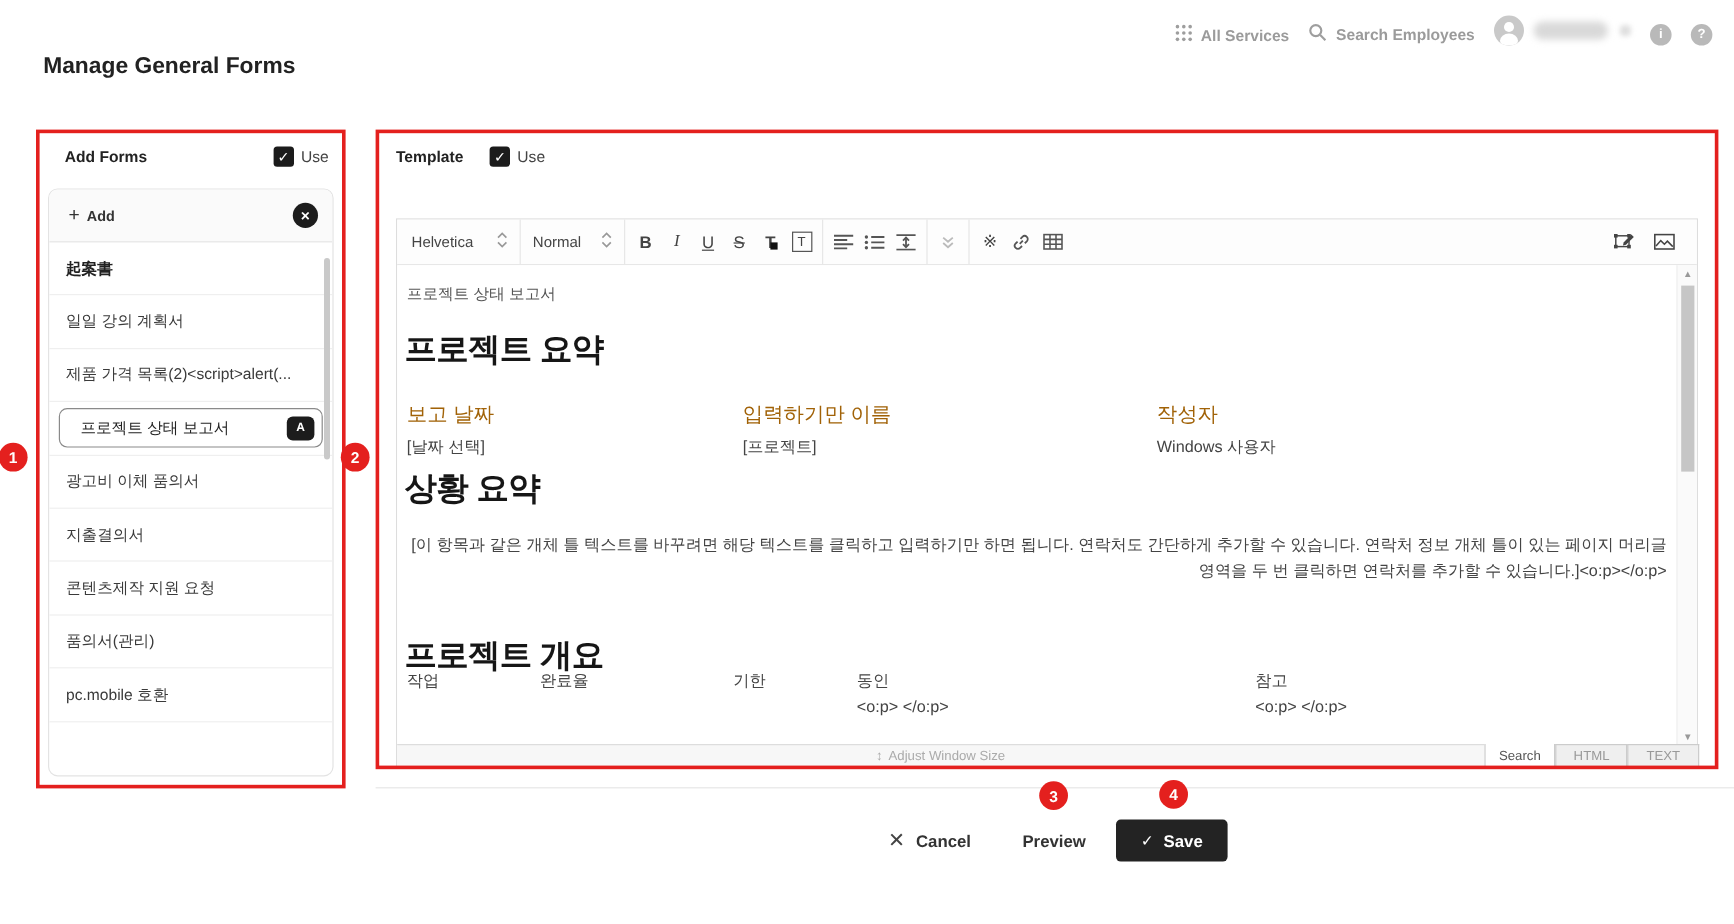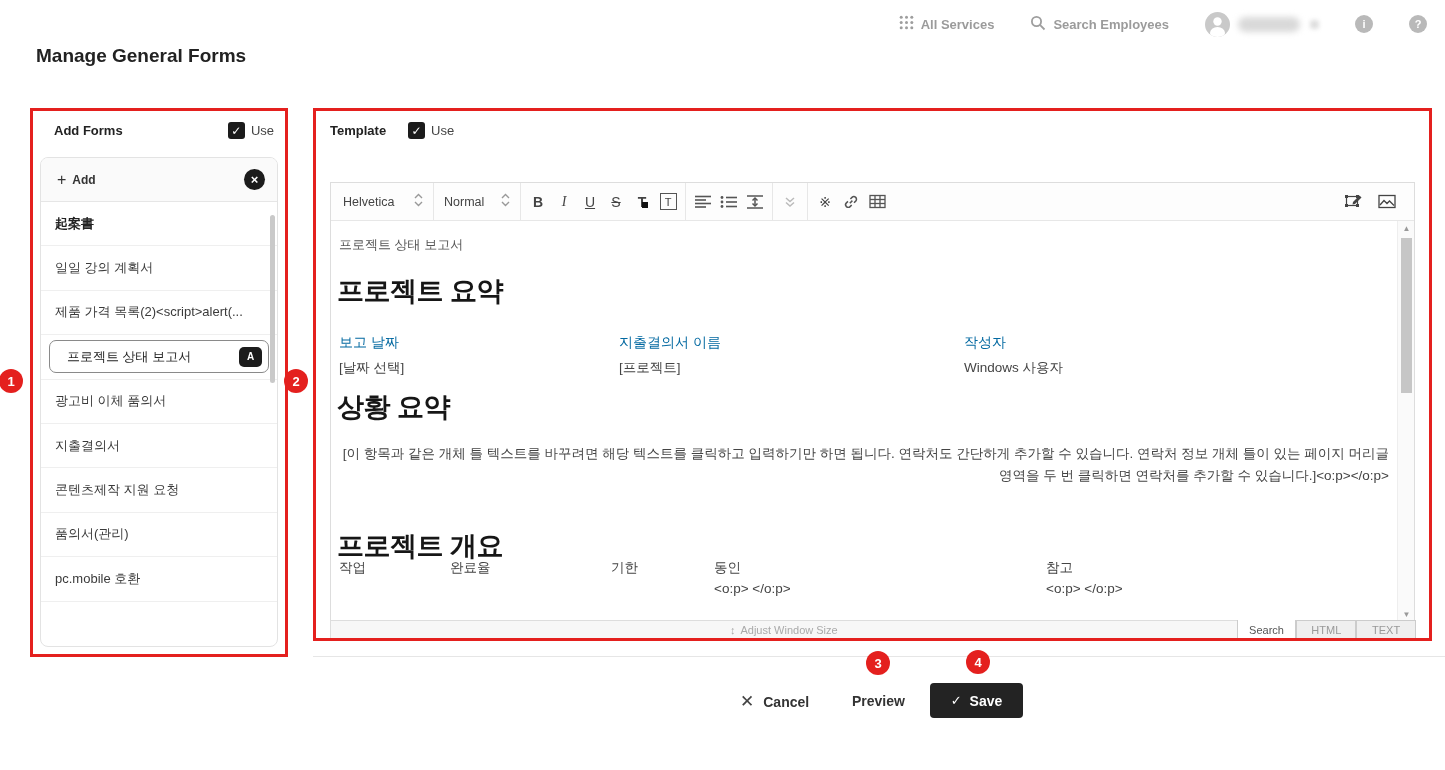--- a/index.html
+++ b/index.html
@@ -1,21 +1,21 @@
 <!DOCTYPE html>
 <html><head>
 <meta charset="utf-8">
 <style>
   * { margin:0; padding:0; box-sizing:border-box; }
   html,body { background:#fff; }
   body { font-family:"Liberation Sans","DejaVu Sans",sans-serif; color:#333; }
   .page { position:relative; width:1445px; height:770px; background:#fff; overflow:hidden; }
 
   
-  .topbar { position:absolute; top:10px; right:18px; height:28px; display:flex; align-items:center; gap:36px; color:#9b9b9b; }
+  .topbar { position:absolute; top:10px; right:18px; height:28px; display:flex; align-items:flex-end; gap:16px; color:#9b9b9b; }
   .top-item { display:flex; align-items:center; gap:7px; font-size:13px; font-weight:700; color:#9b9b9b; cursor:pointer; }
   .avatar-wrap { display:flex; align-items:center; gap:8px; }
   .avatar { width:25px; height:25px; border-radius:50%; background:#c9c9c9; overflow:hidden; position:relative; }
   .avatar svg { position:absolute; top:0; left:0; }
   .blur-pill { width:62px; height:15px; border-radius:8px; background:#d9d9d9; filter:blur(3px); }
   .blur-dot { width:9px; height:9px; border-radius:3px; background:#dedede; filter:blur(2px); margin-left:2px; }
   .round-ic { width:18px; height:18px; border-radius:50%; background:#b9b9b9; color:#fff; font-size:11px; font-weight:700; display:flex; align-items:center; justify-content:center; }
 
   .page-title { position:absolute; left:36px; top:45px; font-size:19px; font-weight:700; color:#222; }
 
@@ -59,21 +59,21 @@
   .glyph-s { text-decoration:line-through; }
   .tcolor { position:relative; font-weight:700; }
   .tcolor::after { content:""; position:absolute; right:-2px; bottom:2px; width:6px; height:6px; background:#111; }
   .tbox { width:17px; height:17px; border:1.5px solid #555; display:flex; align-items:center; justify-content:center; font-size:11px; font-weight:400; }
   .tb-right { margin-left:auto; display:flex; align-items:center; gap:8px; padding-right:8px; }
 
   .ed-content { position:absolute; left:0; top:38px; width:1067px; height:401px; background:#fff; overflow:hidden; }
   .ed-abs { position:absolute; }
   .doc-line { font-size:13px; color:#555; }
   .ed-h1 { font-size:27px; font-weight:800; color:#161616; letter-spacing:-0.5px; }
-  .fld-label { font-size:14px; color:#0369a1; }
+  .fld-label { font-size:17px; color:#a16207; }
   .fld-value { font-size:13.5px; color:#444; margin-top:7px; }
   .ed-para { font-size:13.5px; color:#444; line-height:22px; width:1050px; }
   .tbl-cell { font-size:13.5px; color:#444; }
 
   .ed-scroll { position:absolute; right:0; top:38px; width:17px; height:401px; background:#fafafa; border-left:1px solid #eee; }
   .ed-scroll .arr { position:absolute; left:0; width:17px; text-align:center; font-size:8px; color:#999; }
   .ed-thumb { position:absolute; left:3px; top:17px; width:11px; height:155px; background:#c6c6c6; }
 
   .ed-bottom { position:absolute; left:0; bottom:0; width:1085px; height:19px; display:flex; }
   .adjust-bar { width:909px; background:#f7f7f7; border-top:1px solid #ddd; display:flex; align-items:center; justify-content:center; gap:5px; font-size:11px; color:#aaa; cursor:ns-resize; }
@@ -296,21 +296,21 @@
 
       <div class="ed-content">
         <div class="ed-abs doc-line" style="left:8px; top:15px;">프로젝트 상태 보고서</div>
         <div class="ed-abs ed-h1" style="left:6px; top:52px;">프로젝트 요약</div>
 
         <div class="ed-abs" style="left:8px; top:113px;">
           <div class="fld-label">보고 날짜</div>
           <div class="fld-value">[날짜 선택]</div>
         </div>
         <div class="ed-abs" style="left:288px; top:113px;">
-          <div class="fld-label">지출결의서 이름</div>
+          <div class="fld-label">입력하기만 이름</div>
           <div class="fld-value">[프로젝트]</div>
         </div>
         <div class="ed-abs" style="left:633px; top:113px;">
           <div class="fld-label">작성자</div>
           <div class="fld-value">Windows 사용자</div>
         </div>
 
         <div class="ed-abs ed-h1" style="left:6px; top:168px;">상황 요약</div>
         <div class="ed-abs ed-para" style="left:8px; top:222px;text-align:right;">[이 항목과 같은 개체 틀 텍스트를 바꾸려면 해당 텍스트를 클릭하고 입력하기만 하면 됩니다. 연락처도 간단하게 추가할 수 있습니다. 연락처 정보 개체 틀이 있는 페이지 머리글 영역을 두 번 클릭하면 연락처를 추가할 수 있습니다.]&lt;o:p&gt;&lt;/o:p&gt;</div>
 

